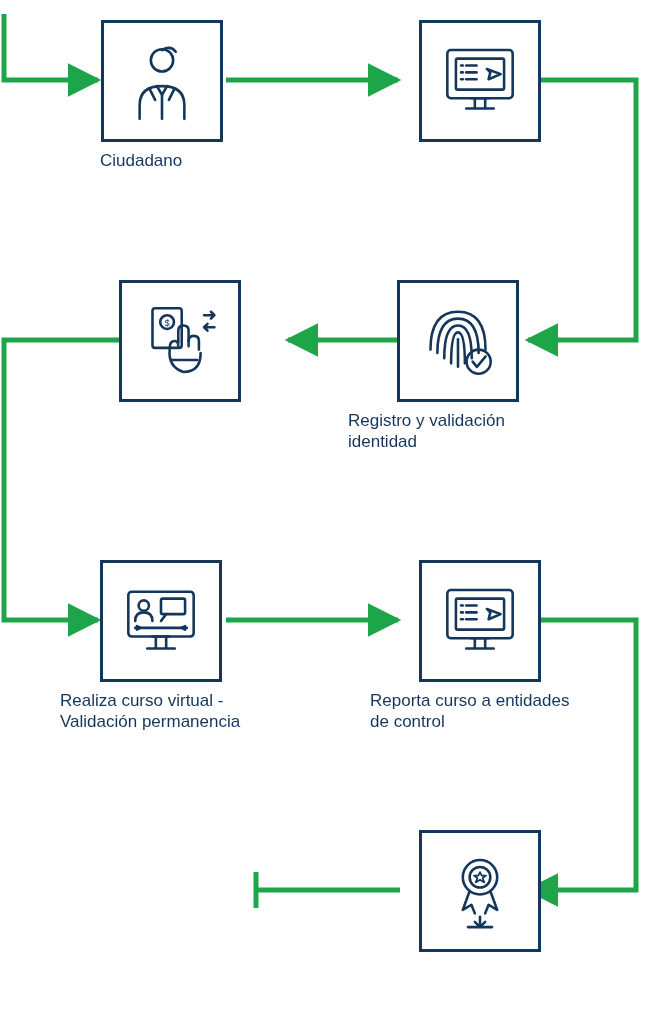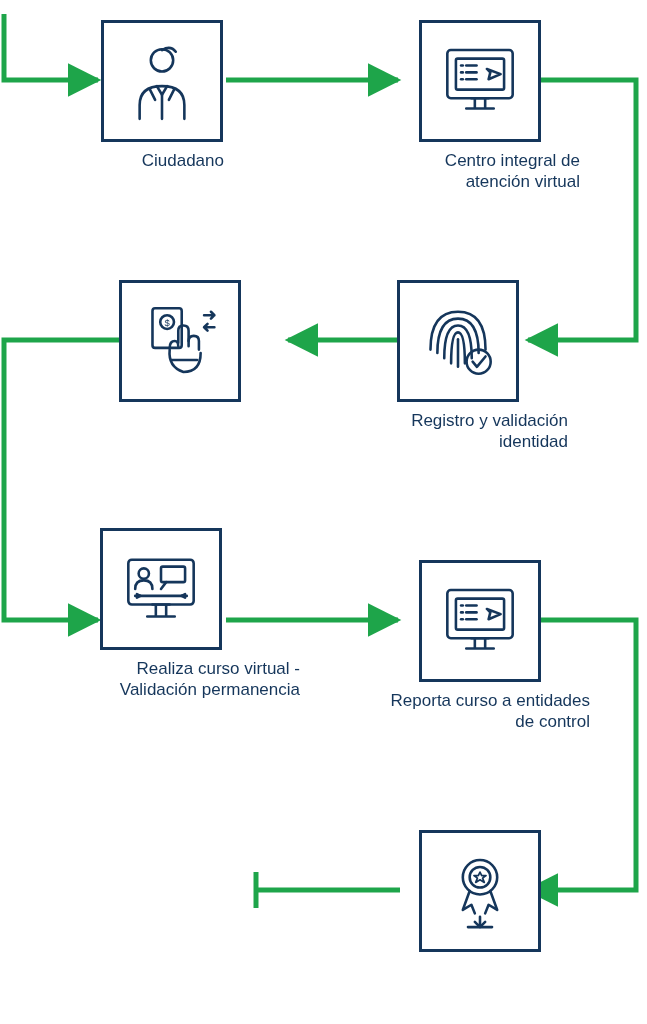--- a/index.html
+++ b/index.html
@@ -6,21 +6,21 @@
   body{
     width:647px;
     height:1024px;
     position:relative;
     font-family:Arial,Helvetica,sans-serif;
     background:#fff;
   }
   svg{display:block;}
   .node{
     position:absolute;
-    text-align:right;
+    text-align:left;
   }
   .box{
     width:116px;
     height:116px;
     border:3px solid #15365b;
     background:#fff;
     display:flex;
     align-items:center;
     justify-content:center;
     margin:0 auto;
@@ -92,21 +92,20 @@
       <line x1="28" y1="32" x2="30" y2="32"></line>
         <line x1="34" y1="32" x2="46" y2="32"></line>
       <line x1="28" y1="40" x2="30" y2="40"></line>
         <line x1="34" y1="40" x2="46" y2="40"></line>
       <line x1="28" y1="48" x2="30" y2="48"></line>
         <line x1="34" y1="48" x2="46" y2="48"></line>
       <path d="M58 36 L74 42 L60 48 L62 40 Z"></path>
       <path d="M40 70 H60 M34 82 H66 M44 70 V82 M56 70 V82"></path>
     </svg>
   </div>
-  <div class="label">Centro integral de atención virtual</div>
 </div>
 
 <div class="node" style="left:348px;top:280px;width:220px">
   <div class="box">
     <svg class="icon" width="86" height="86" viewBox="0 0 100 100">
       <path d="M18 60 Q18 16 50 16 Q82 16 82 60"></path>
       <path d="M26 64 Q26 24 50 24 Q74 24 74 64"></path>
       <path d="M34 70 Q34 32 50 32 Q66 32 66 70"></path>
       <path d="M42 76 Q42 40 50 40 Q58 40 58 76"></path>
       <path d="M50 48 V80"></path>
@@ -127,21 +126,21 @@
       <path d="M60 50 Q60 44 66 44 Q72 44 72 50 V60"></path>
       <path d="M38 58 Q38 50 44 50 Q48 50 48 56"></path>
       <path d="M38 60 Q36 80 54 86 Q74 86 74 64"></path>
       <line x1="40" y1="72" x2="70" y2="72"></line>
       <path d="M78 20 H90 M90 20 L86 16 M90 20 L86 24"></path>
       <path d="M90 34 H78 M78 34 L82 30 M78 34 L82 38"></path>
     </svg>
   </div>
 </div>
 
-<div class="node" style="left:60px;top:528px;width:240px">
+<div class="node" style="left:60px;top:560px;width:240px">
   <div class="box" style="margin-left:40px">
     <svg class="icon" width="86" height="86" viewBox="0 0 100 100">
       <rect x="12" y="16" width="76" height="52" rx="4"></rect>
       <circle cx="30" cy="32" r="6"></circle>
       <path d="M20 50 Q20 40 30 40 Q40 40 40 50"></path>
       <rect x="50" y="24" width="28" height="18" rx="2"></rect>
       <path d="M56 42 L50 50"></path>
       <line x1="20" y1="58" x2="80" y2="58"></line>
       <path d="M26 58 L22 56 M26 58 L22 60"></path>
       <path d="M74 58 L78 56 M74 58 L78 60"></path>

